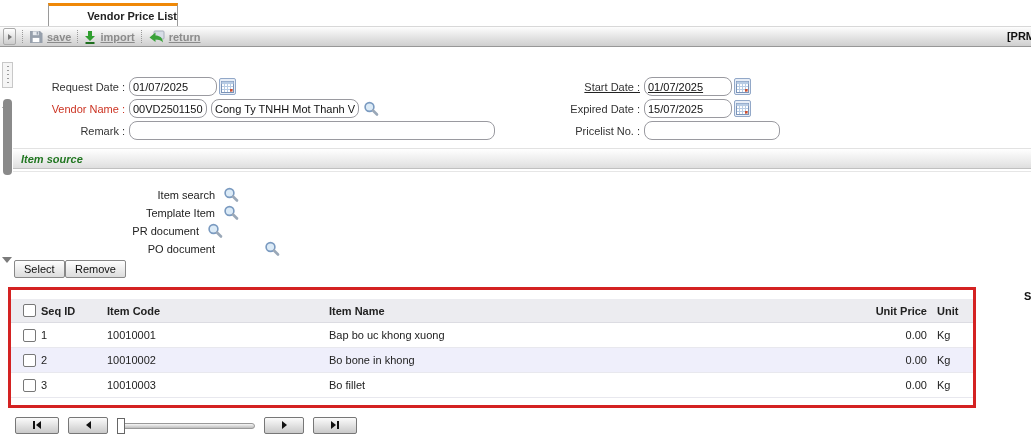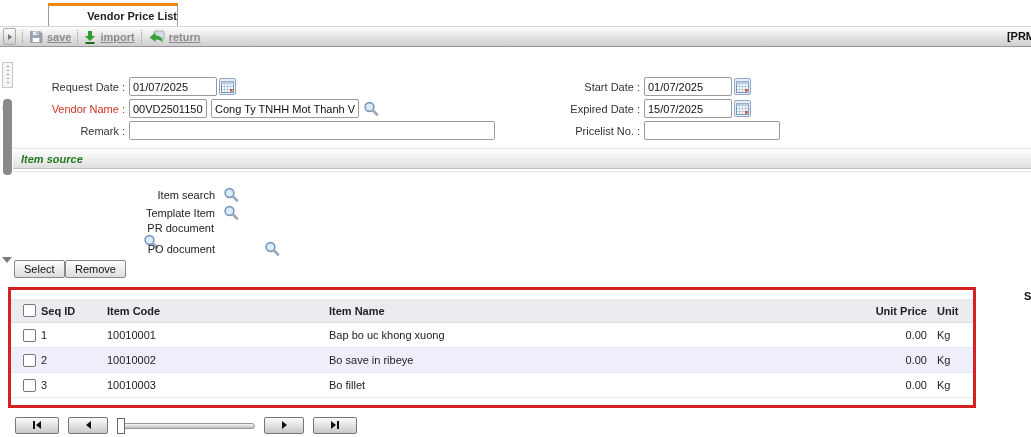--- a/index.html
+++ b/index.html
@@ -33,21 +33,21 @@
   .tri-dn{width:0;height:0;border-top:6px solid #7b7b7b;border-left:5px solid transparent;border-right:5px solid transparent;}
   .l-up{position:absolute;left:2px;top:90px;}
   .l-thumb{position:absolute;left:3px;top:99px;width:9px;height:76px;background:#8a8a8a;border-radius:4px;}
   .l-down{position:absolute;left:2px;top:263px;}
 
   
   .frow{position:absolute;display:flex;align-items:center;height:19px;}
   .flabel{text-align:right;padding-right:4px;color:#333;}
   .flabel.w110{width:110px;} .flabel.w100{width:100px;}
   .flabel.red{color:#cc3322;}
-  .tinput{height:15px;border:1px solid #9a9aa0;border-radius:2px;background:#fff;
+  .tinput{height:15px;border:1px solid #9a9aa0;border-radius:8px;background:#fff;
           font-family:"Liberation Sans",sans-serif;font-size:11px;padding:1px 3px;color:#111;box-sizing:content-box;}
   .datewrap{display:flex;align-items:center;gap:2px;}
   .calbtn{width:17px;height:17px;box-sizing:border-box;border:1px solid #92a8c8;border-radius:2px;
           background:#e8eef7;display:flex;align-items:center;justify-content:center;cursor:pointer;}
   .magbtn{margin-left:4px;cursor:pointer;display:flex;align-items:center;}
 
   
   .section-bar{position:absolute;left:13px;right:0;top:148px;height:19px;
                background:linear-gradient(#ffffff,#e9e9e9 70%,#dedede);
                border-top:1px solid #e2e2e2;border-bottom:1px solid #c0c0c0;
@@ -160,21 +160,21 @@
         <line x1="10" y1="9.5" x2="14" y2="13.5" stroke="#9aa8b8" stroke-width="2.6" stroke-linecap="round"></line>
       </svg>
     </span>
   </div>
 
   <div class="frow" style="left:15px;top:121px;">
     <span class="flabel w110">Remark :</span>
     <input class="tinput" style="width: 358px;" value="">
   </div>
 
-  <div class="frow" style="left:540px;top:77px;">
+  <div class="frow" style="left:540px;top:77px;text-decoration:underline;">
     <span class="flabel w100">Start Date :</span>
     <span class="datewrap">
       <input class="tinput" style="width: 80px;" value="01/07/2025">
       <span class="calbtn">
         <svg width="13" height="13" viewBox="0 0 13 13">
           <rect x="0.5" y="1.5" width="12" height="11" fill="#fff" stroke="#7a93b8"></rect>
           <rect x="0.5" y="1.5" width="12" height="2.6" fill="#b8cce4"></rect>
           <path d="M3.5 4 V12 M6.5 4 V12 M9.5 4 V12 M1 6.5 H12 M1 9.5 H12" stroke="#b8cce4" stroke-width="1" fill="none"></path>
           <rect x="9" y="9" width="2.6" height="2.6" fill="#d05030"></rect>
         </svg>
@@ -217,21 +217,21 @@
   </div>
   <div class="src-row" style="left:80px;top:204px;">
     <span class="src-label">Template Item</span>
     <span class="magbtn">
       <svg width="16" height="16" viewBox="0 0 16 16">
         <circle cx="6.5" cy="6" r="4.4" fill="#dcebf7" stroke="#7a9ac0" stroke-width="1.6"></circle>
         <line x1="10" y1="9.5" x2="14" y2="13.5" stroke="#9aa8b8" stroke-width="2.6" stroke-linecap="round"></line>
       </svg>
     </span>
   </div>
-  <div class="src-row" style="left:79px;top:222px;flex-direction:column;">
+  <div class="src-row" style="left:64px;top:222px;">
     <span class="src-label">PR document</span>
     <span class="magbtn">
       <svg width="16" height="16" viewBox="0 0 16 16">
         <circle cx="6.5" cy="6" r="4.4" fill="#dcebf7" stroke="#7a9ac0" stroke-width="1.6"></circle>
         <line x1="10" y1="9.5" x2="14" y2="13.5" stroke="#9aa8b8" stroke-width="2.6" stroke-linecap="round"></line>
       </svg>
     </span>
   </div>
   <div class="src-row" style="left:80px;top:240px;gap:41px;">
     <span class="src-label">PO document</span>
@@ -269,21 +269,21 @@
       <span class="c-name">Bap bo uc khong xuong</span>
       <span class="c-price">0.00</span>
       <span class="c-unit">Kg</span>
     </div>
         <div class="grid-row alt">
       <span class="c-check">
             <span class="cb"></span>
           </span>
       <span class="c-seq">2</span>
       <span class="c-code">10010002</span>
-      <span class="c-name">Bo save in ribeye</span>
+      <span class="c-name">Bo bone in khong</span>
       <span class="c-price">0.00</span>
       <span class="c-unit">Kg</span>
     </div>
         <div class="grid-row">
       <span class="c-check">
             <span class="cb"></span>
           </span>
       <span class="c-seq">3</span>
       <span class="c-code">10010003</span>
       <span class="c-name">Bo fillet</span>

